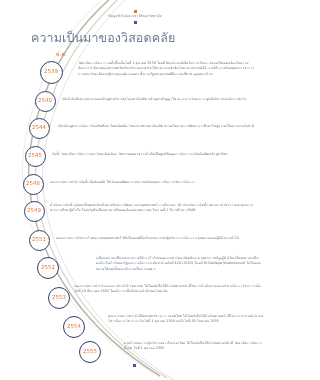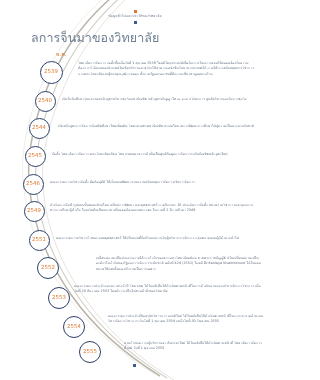--- a/index.html
+++ b/index.html
@@ -148,21 +148,21 @@
     <path d="M 112 -8 C 80 16, 54 50, 38 94 C 24 132, 20 162, 24 190
              C 28 226, 42 260, 66 294 C 90 328, 122 354, 154 374" fill="none" stroke="#ded9d0" stroke-width="0.7" opacity="0.7"></path>
   </svg>
 
   <div id="header">
     <div id="header-mark-top"></div>
     <div id="header-text">ข้อมูลทั่วไปและประวัติของวิทยาลัย</div>
     <div id="header-mark-bottom"></div>
   </div>
 
-  <div id="page-title">ลการจ็นมาของวิทยาลัย</div>
+  <div id="page-title">ความเป็นมาของวิสอดคลัย</div>
 
   <div id="era-label">พ.ศ.</div>
 
   <div id="timeline">
       <div class="tl-entry">
         <div class="tl-circle" style="left: 39.5px; top: 60.5px; width: 23px; height: 23px;">
           <span class="tl-year">2539</span>
         </div>
         <div class="tl-body" style="left: 78px; top: 61px; width: 180px;">วิทยาลัยการจัดการ ก่อตั้งขึ้นเมื่อวันที่ 1 ตุลาคม 2539 โดยมีวัตถุประสงค์เพื่อจัดการเรียนการสอนให้สอดคล้องกับความต้องการกำลังคนของประเทศในเชิงบริหารและธุรกิจให้สามารถแข่งขันกับนานาประเทศได้ ภายใต้การสนับสนุนทางวิชาการจากมหาวิทยาลัยและผู้ทรงคุณวุฒิภายนอก ทั้งภาครัฐและเอกชนที่มีความเชี่ยวชาญเฉพาะด้าน</div>
       </div>

